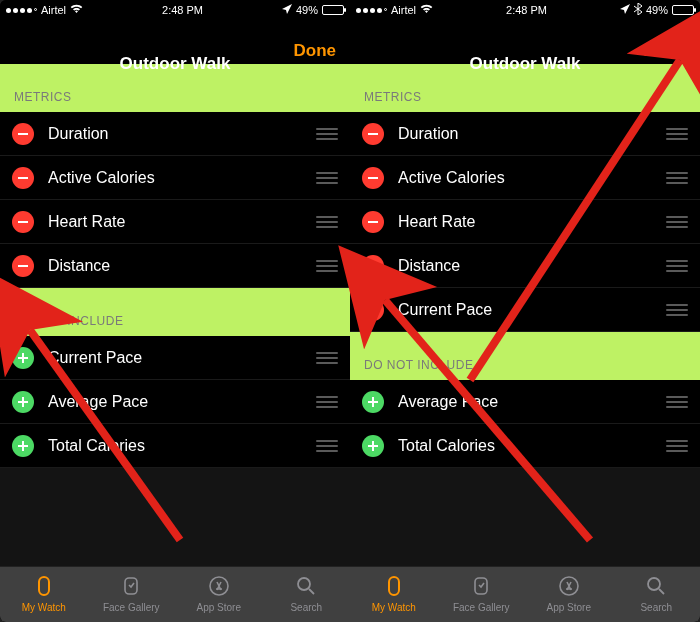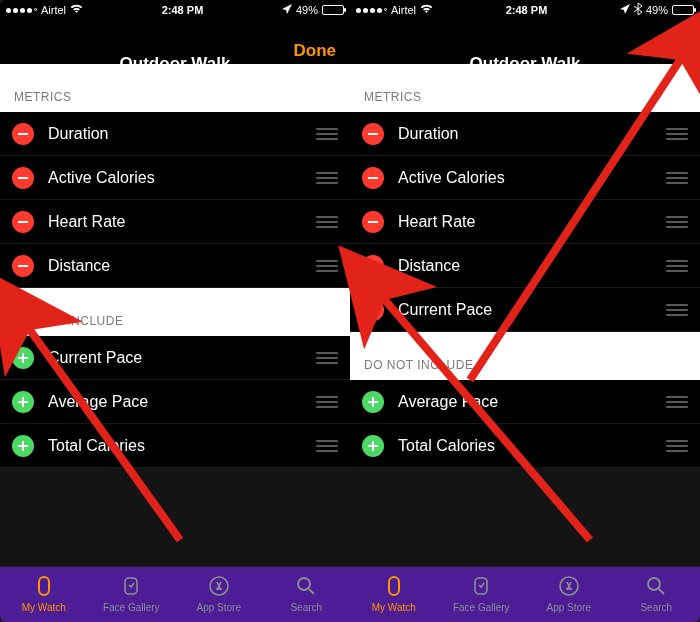--- a/index.html
+++ b/index.html
@@ -33,21 +33,21 @@
   .status {
     height: 20px;
     font-size: 11px;
     display:flex;
     align-items:center;
     padding: 0 6px;
     color:#fff;
     justify-content: space-between;
   }
   .status .left, .status .right { display:flex; align-items:center; gap:4px; }
-  .status .center { flex:0 0 auto; font-weight:700; }
+  .status .center { flex:0 0 auto; font-weight:400; }
   .dots { display:inline-flex; gap:2px; }
   .dots span { width:5px; height:5px; border-radius:50%; background:#fff; display:inline-block;}
   .dots span.empty { background:transparent; border:1px solid #fff; width:3px; height:3px;}
   .batt { display:inline-flex; align-items:center; }
   .batt-body { width:22px; height:10px; border:1px solid #fff; border-radius:2px; position:relative; }
   .batt-body::after { content:""; position:absolute; right:-3px; top:2px; width:2px; height:4px; background:#fff; border-radius:1px;}
   .batt-fill { background:#fff; height:100%; }
   
   .nav {
     height: 44px;
@@ -58,21 +58,21 @@
     border-bottom:0;
   }
   .nav-title { font-size:17px; font-weight:600; color:#fff;margin-top:44px; }
   .nav-done { position:absolute; right:14px; top:17px; bottom:0; display:flex; align-items:center; font-size:17px; font-weight:600; color:#ff9500; }
   
   .section-head {
     font-size:12px;
     letter-spacing:0.5px;
     color:#7a7a7a;
     padding: 26px 14px 8px 14px;
-    background:#ffffff;
+    background:#bef264;
     text-transform:uppercase;
   }
   .list { background:#ef4444; }
   .row {
     height:44px;
     display:flex;
     align-items:center;
     padding:0 12px;
     border-bottom:1px solid #1a1a1a;
     background:#000;
@@ -92,21 +92,21 @@
   .plus-shape::after { top:4px; left:0; height:2px; width:10px;}
   .row-label { flex:1; font-size:16px; color:#fff; }
   .grip {
     display:flex; flex-direction:column; gap:3px; width:22px; align-items:flex-end;
   }
   .grip span { display:block; width:22px; height:2px; background:#5a5a5a; border-radius:1px; }
   .spacer { flex:1; background:#141414; }
   
   .tabbar {
     height:56px;
-    background:#4c1d95;
+    background:#404040;
     border-top:1px solid #222;
     display:flex;
     align-items:center;
     justify-content:space-around;
     padding-bottom:2px;
   }
   .tab {
     flex:1;
     display:flex;
     flex-direction:column;

